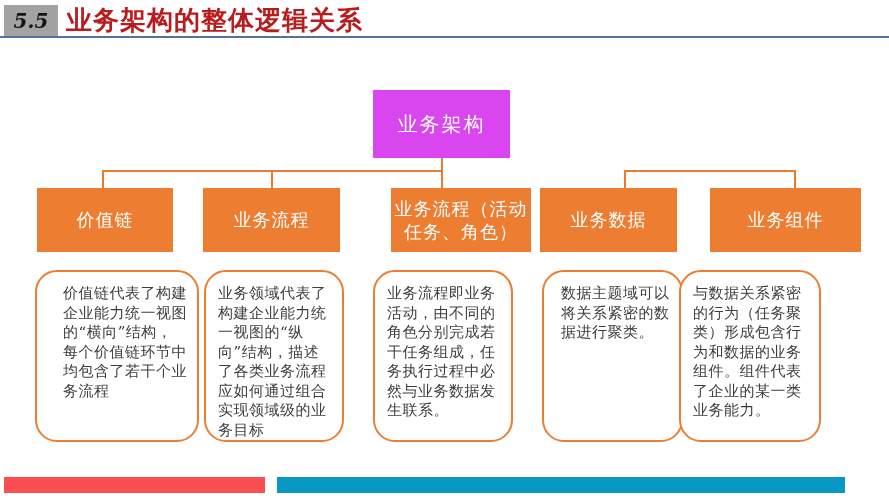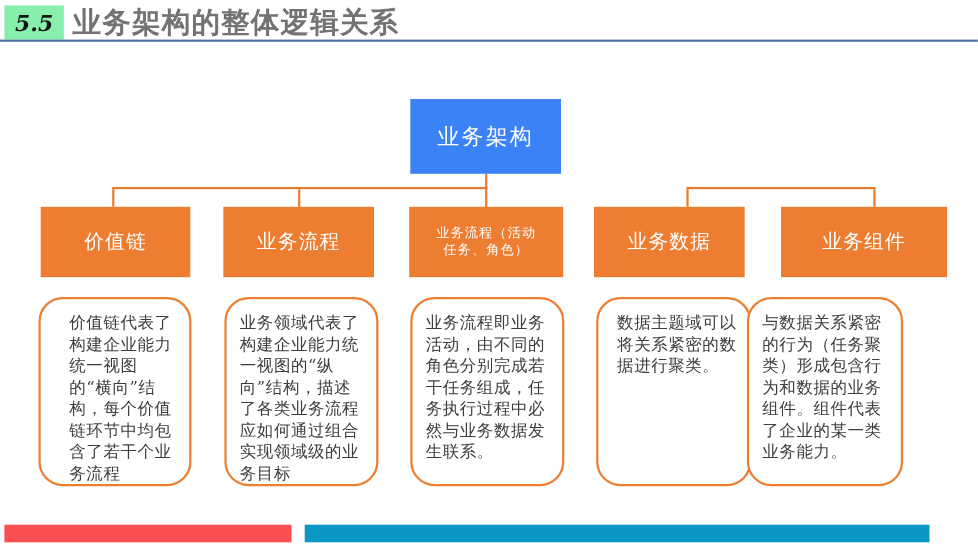--- a/index.html
+++ b/index.html
@@ -4,68 +4,68 @@
 <style>
   html,body{margin:0;padding:0;background:#e9e9e9;}
   .slide{
     position:relative;width:889px;height:500px;background:#ffffff;
     font-family:"DejaVu Serif","Liberation Serif",serif;
     overflow:hidden;margin:0 auto;
   }
   
   .sec-num{
     position:absolute;left:4px;top:5px;width:54px;height:31px;
-    background:#86efac;color:#141414;
+    background:#a3a3a3;color:#141414;
     display:flex;align-items:center;justify-content:center;
     font-size:20px;font-weight:bold;font-style:italic;
   }
   .page-title{
     position:absolute;left:66px;top:3px;margin:0;
-    font-size:26px;font-weight:700;color:#737373;letter-spacing:1px;
+    font-size:26px;font-weight:700;color:#b91c1c;letter-spacing:1px;
     white-space:nowrap;
   }
   .title-rule{
     position:absolute;left:0;top:36px;width:889px;height:2px;background:#50749e;
   }
   
   .root-box{
     position:absolute;left:373px;top:90px;width:137px;height:68px;
-    background:#3b82f6;color:#ffffff;
+    background:#d946ef;color:#ffffff;
     display:flex;align-items:center;justify-content:center;
     font-size:20px;letter-spacing:2px;
   }
   .branch-box{
     position:absolute;top:188px;height:64px;
     background:#ed7d31;color:#ffffff;
     display:flex;align-items:center;justify-content:center;
     font-size:18px;letter-spacing:1px;text-align:center;
     white-space:pre-line;line-height:1.3;
   }
   .b0{left:37px;width:136px;}
   .b1{left:203px;width:137px;}
-  .b2{left:372px;width:140px;font-size:12px;}
+  .b2{left:391px;width:140px;font-size:18px;}
   .b3{left:540px;width:137px;}
   .b4{left:710px;width:151px;}
   
   .conn{position:absolute;background:#e97b2f;}
   .c-root-v{left:441px;top:158px;width:2px;height:31px;}
   .c-left-h{left:102px;top:170px;width:341px;height:2px;}
   .c-d0{left:102px;top:172px;width:2px;height:16px;}
   .c-d1{left:271px;top:172px;width:2px;height:16px;}
   .c-right-h{left:624px;top:170px;width:172px;height:2px;}
   .c-d3{left:624px;top:172px;width:2px;height:16px;}
   .c-d4{left:794px;top:172px;width:2px;height:16px;}
   
   .desc-box{
     position:absolute;top:270px;height:172px;box-sizing:border-box;
     border:2px solid #ed7d31;border-radius:22px;background:#ffffff;
     padding:12px 10px 8px 12px;
     font-size:15px;line-height:1.3;color:#3d3d3d;letter-spacing:0.5px;
   }
-  .d0{left:35px;width:139px;padding-left:26px;}
+  .d0{left:35px;width:164px;padding-left:26px;}
   .d1{left:204px;width:140px;}
   .d2{left:373px;width:140px;}
   .d3{left:542px;width:141px;padding-left:17px;}
   .d4{left:679px;width:142px;}
   
   .bar-red{position:absolute;left:4px;top:477px;width:261px;height:16px;background:#f94f50;}
   .bar-blue{position:absolute;left:277px;top:477px;width:568px;height:16px;background:#0997c6;}
 </style>
 </head>
 <body>

